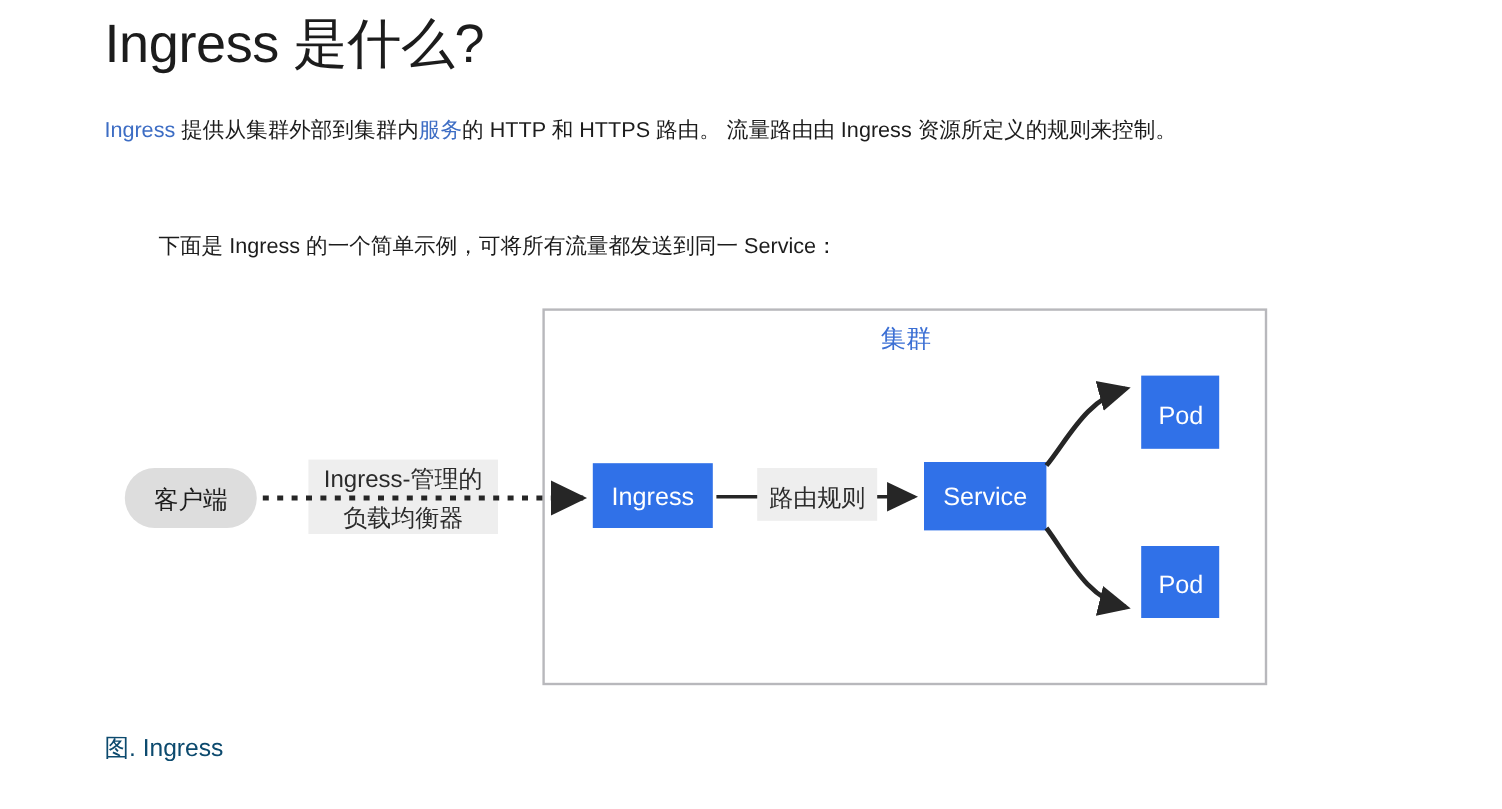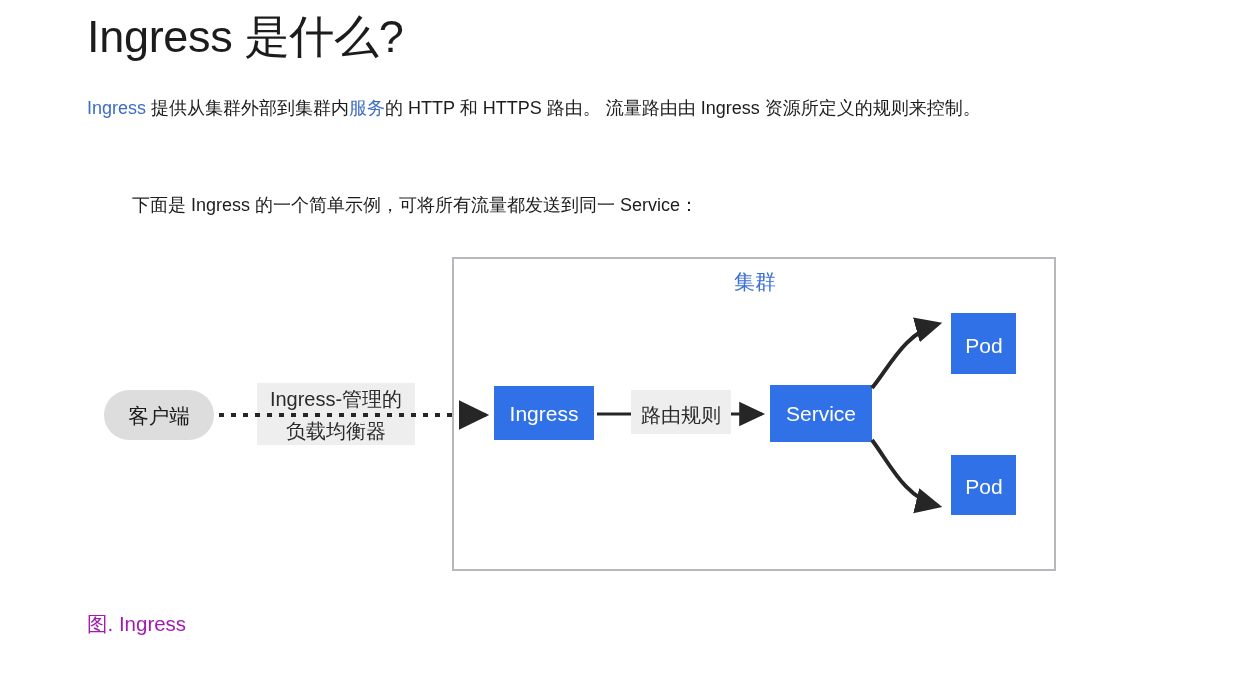--- a/index.html
+++ b/index.html
@@ -57,21 +57,21 @@
     top: 248px;
     width: 1100px;
     height: 340px;
   }
   .figure-svg { display: block; }
   figcaption.fig-caption {
     position: absolute;
     left: 87px;
     top: 610px;
     font-size: 20.5px;
-    color: #a21caf;
+    color: #0c4a6e;
     line-height: 1.4;
   }
 </style>
 </head>
 <body>
 
 <div class="page">
 
   <div class="content">
 

